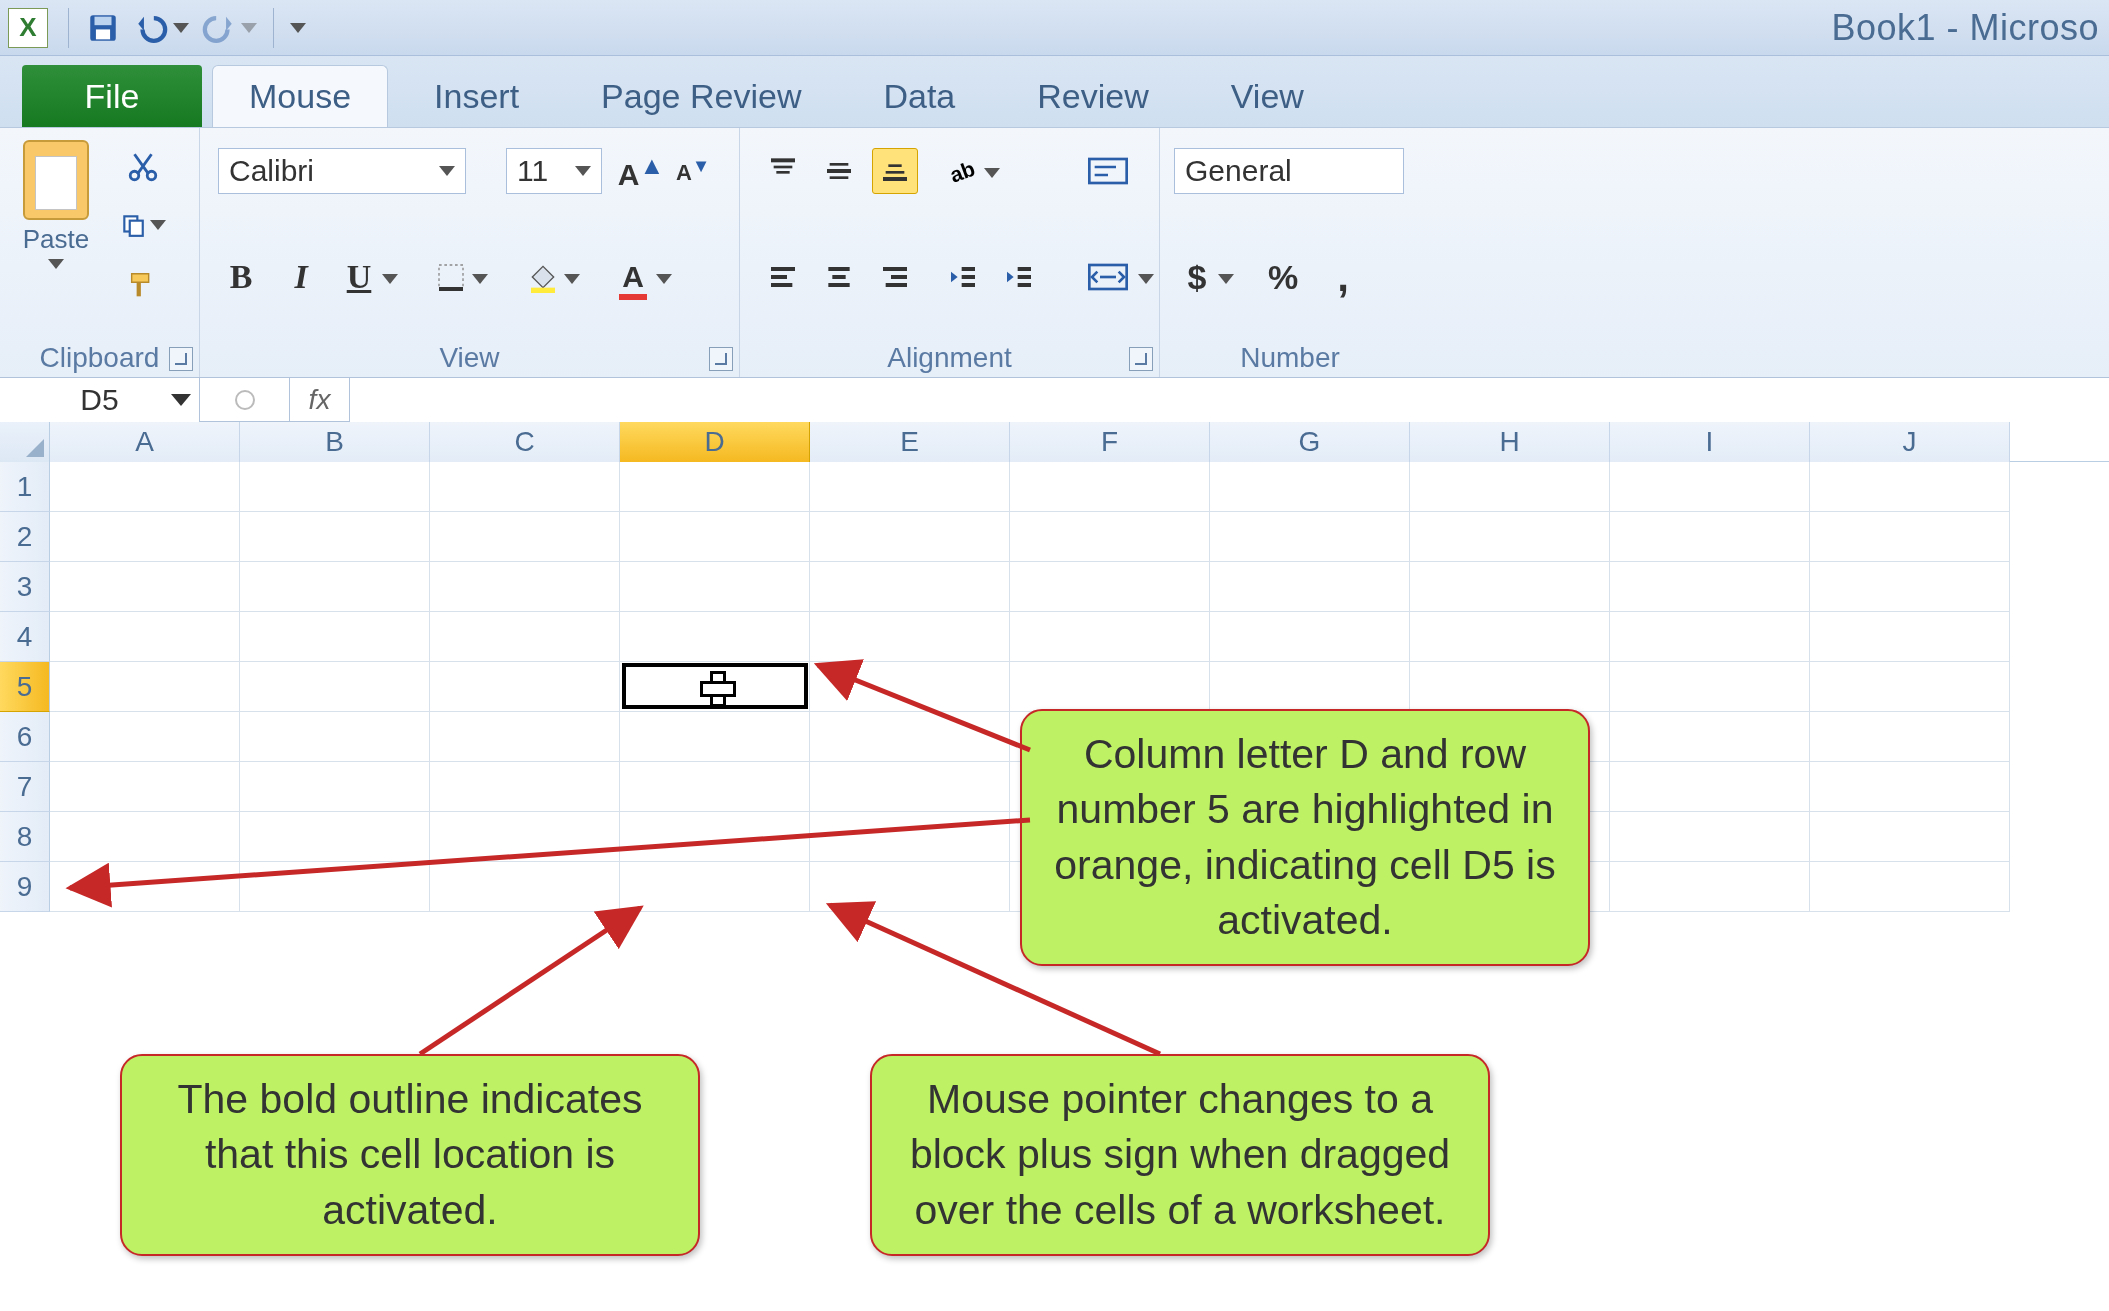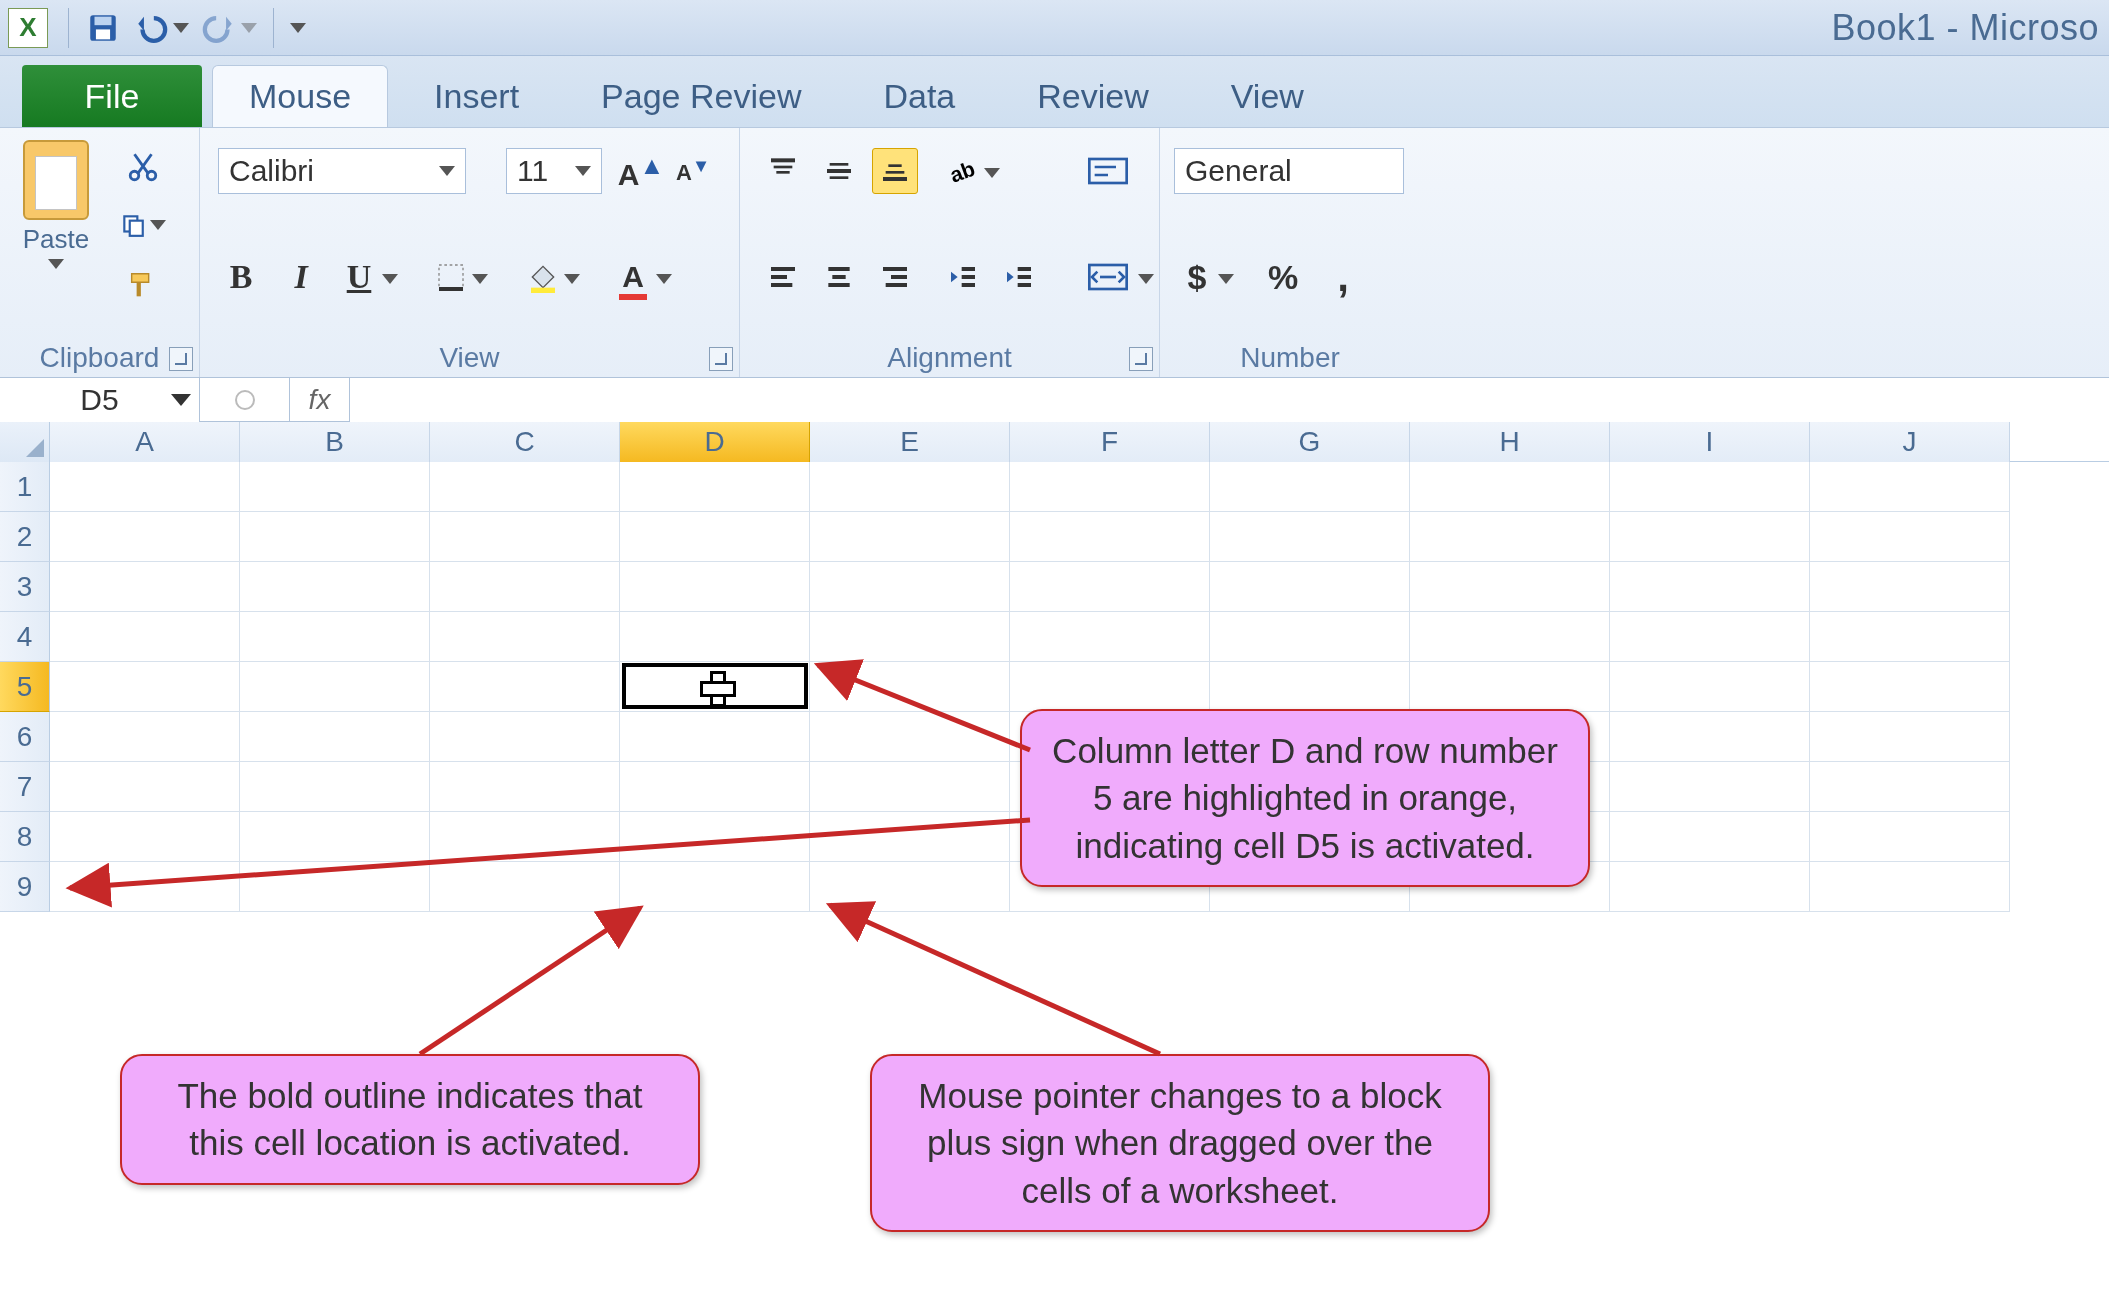--- a/index.html
+++ b/index.html
@@ -147,22 +147,22 @@
     display:block;
   }
   .cursor-plus::before,.cursor-plus::after{
     content:'';position:absolute;background:#fff;border:3px solid #000;
   }
   .cursor-plus::before{left:10px;top:0;width:10px;height:30px;}
   .cursor-plus::after{left:0;top:10px;width:30px;height:10px;}
 
   
   .callout{
-    position:absolute;background:#f0abfc;border:2px solid #c62828;border-radius:22px;
-    padding:16px 28px;font-size:35px;line-height:1.35;color:#333;text-align:center;
+    position:absolute;background:#bef264;border:2px solid #c62828;border-radius:22px;
+    padding:16px 28px;font-size:41px;line-height:1.35;color:#333;text-align:center;
     box-shadow:2px 3px 6px rgba(0,0,0,0.25);
   }
   svg.arrows{position:absolute;left:0;top:0;pointer-events:none;}
 
 </style>
 </head>
 <body>
 
 <div class="titlebar">
   <div class="app-icon">X</div>

